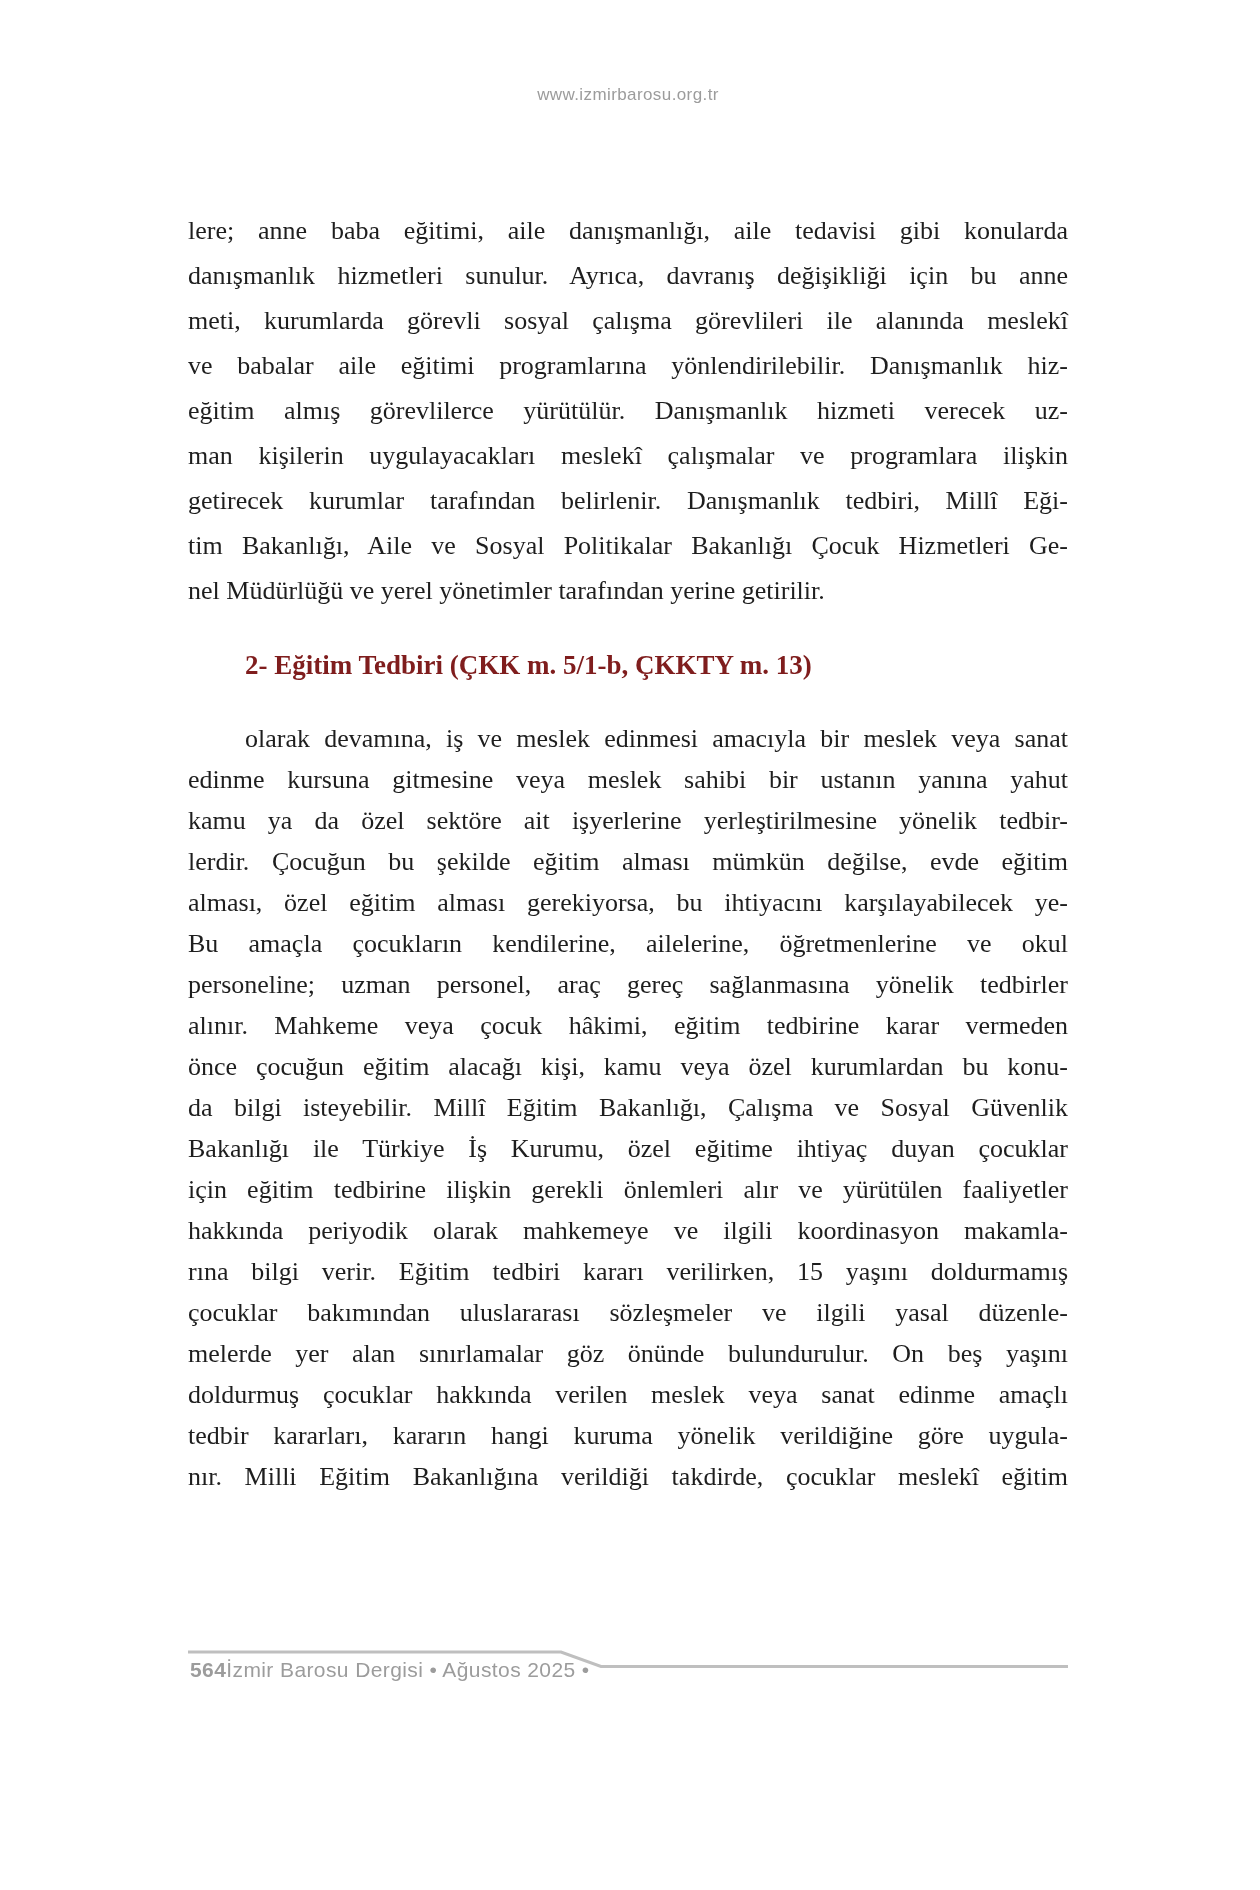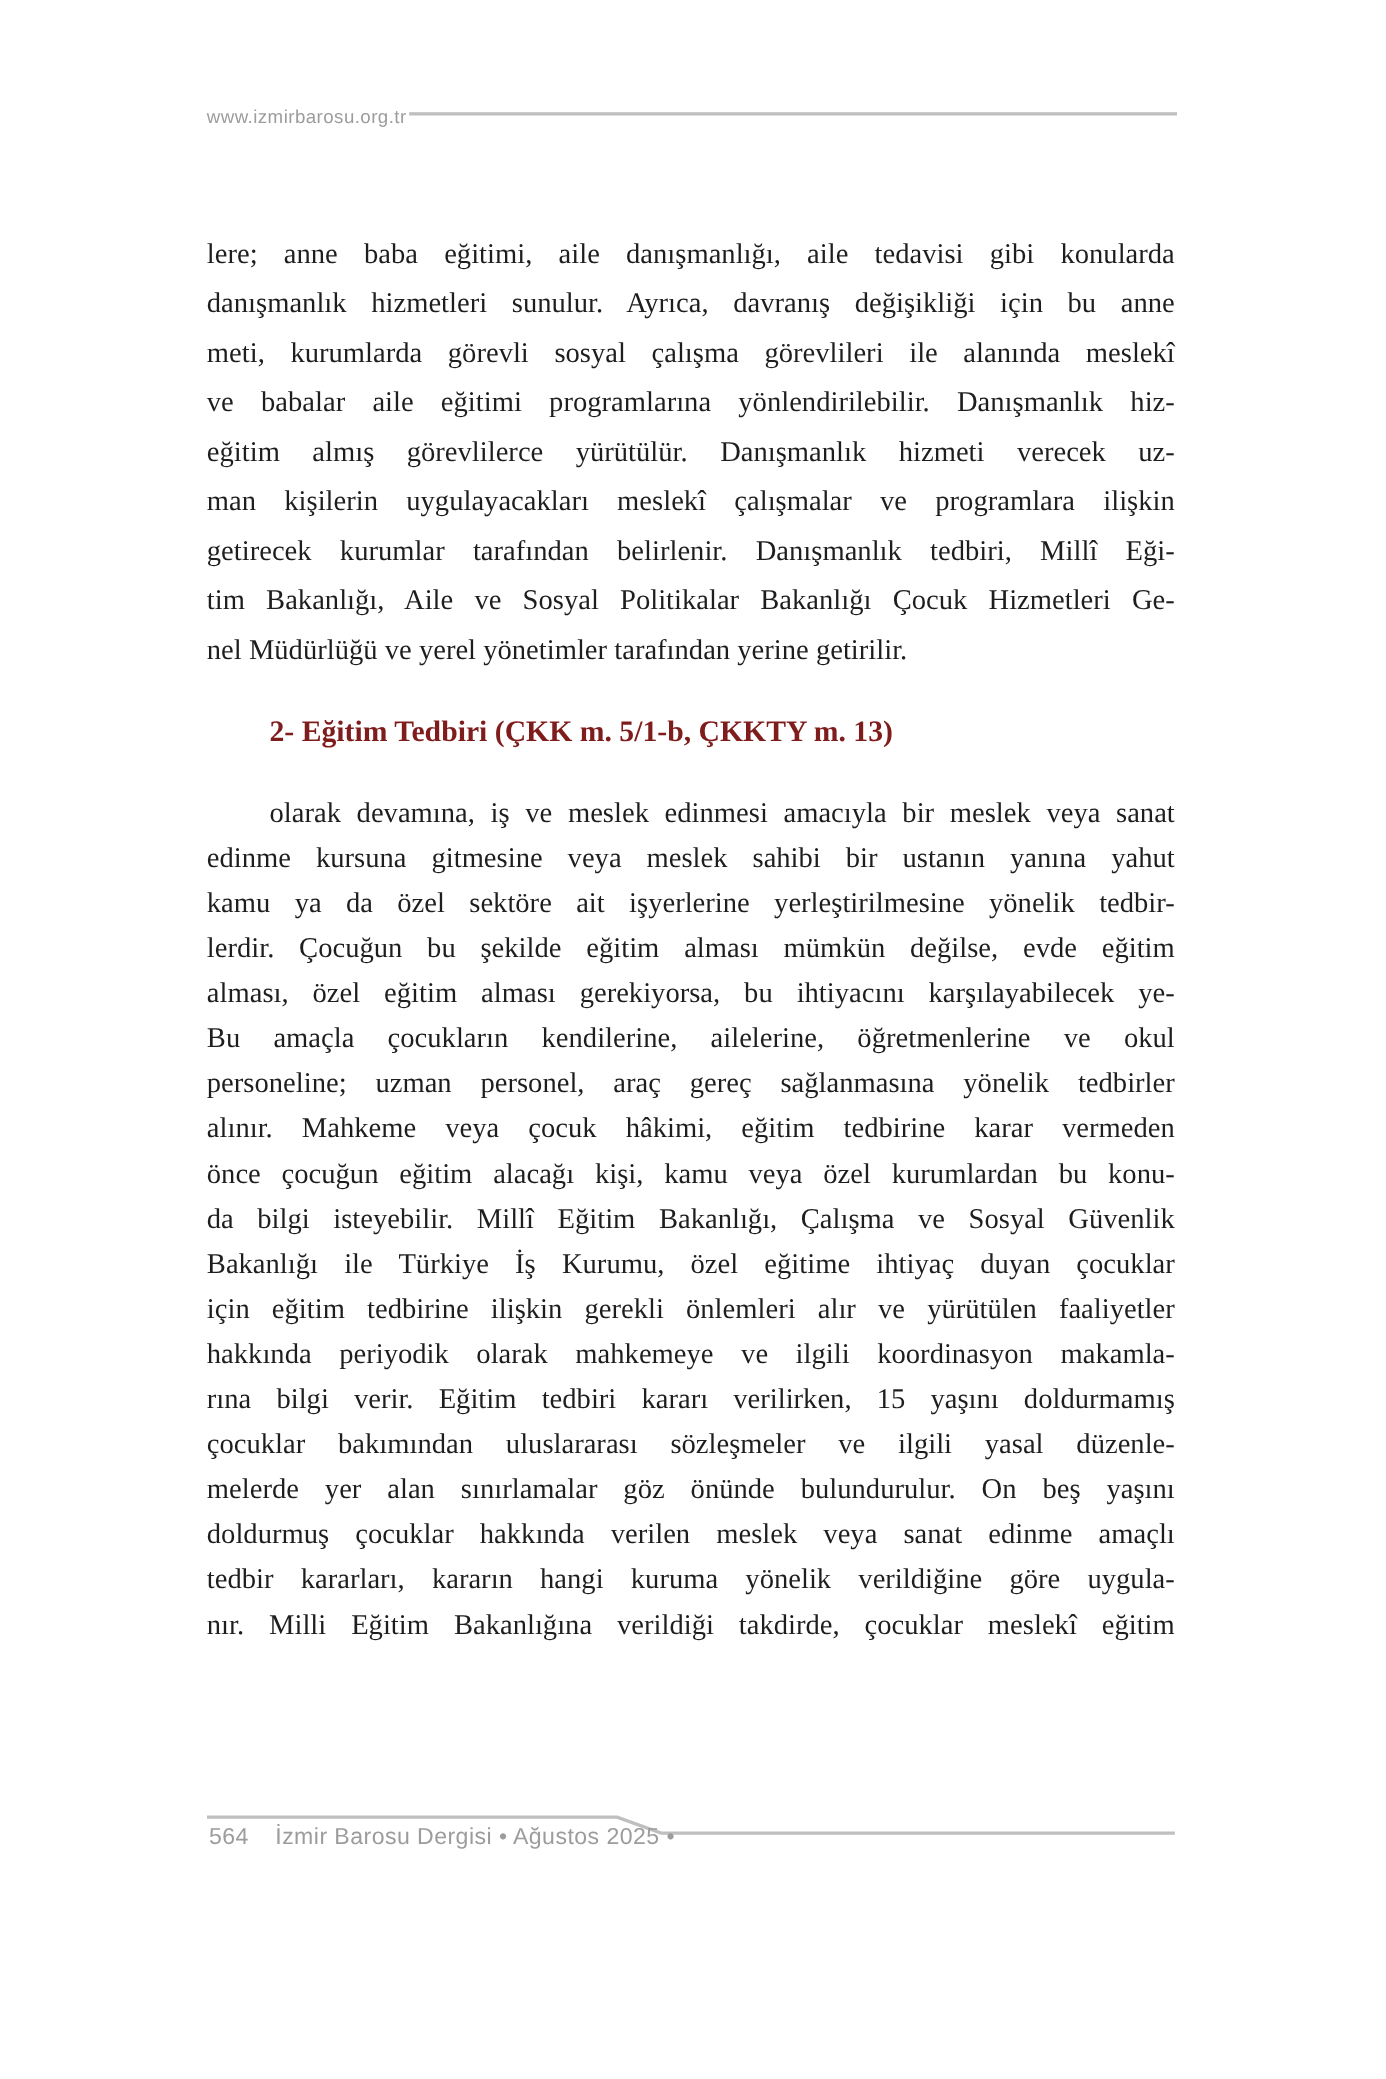--- a/index.html
+++ b/index.html
@@ -16,24 +16,25 @@
   .page {
     position: absolute;
     inset: 0;
     background: #ffffff;
   }
 
   
   .page-header {
     position: absolute;
     left: 188px;
-    top: 98px;
+    top: 86px;
     width: 882px;
     display: flex;
-    align-items: flex-start;
+    align-items: center;
+    flex-direction: column;
   }
   .header-url {
     font-family: "Liberation Sans", sans-serif;
     font-size: 17px;
     letter-spacing: 0.4px;
     color: #9c9c9c;
     white-space: nowrap;
     line-height: 1;
     padding-right: 2px;
   }
@@ -90,21 +91,21 @@
     position: absolute;
     left: 190px;
     top: 1658px;
     font-family: "Liberation Sans", sans-serif;
     font-size: 21px;
     letter-spacing: 0.4px;
     color: #9c9c9c;
     white-space: nowrap;
     line-height: 1.1;
   }
-  .page-footer-text .page-number { margin-right: 24px; }
+  .page-footer-text .page-number { margin-right: 0; font-weight: bold; }
 </style>
 </head>
 <body>
 
 <div class="page">
 
   <div class="page-header">
     <span class="header-url">www.izmirbarosu.org.tr</span>
     <span class="header-rule"></span>
   </div>

